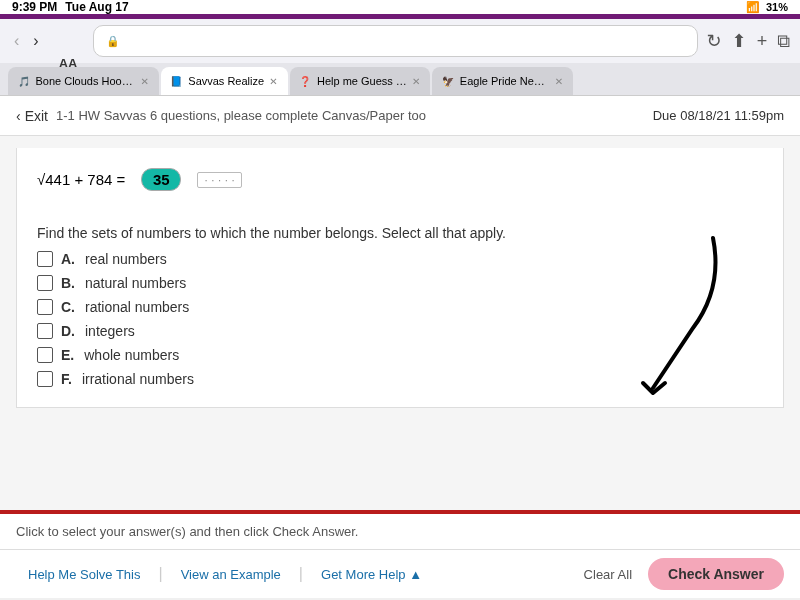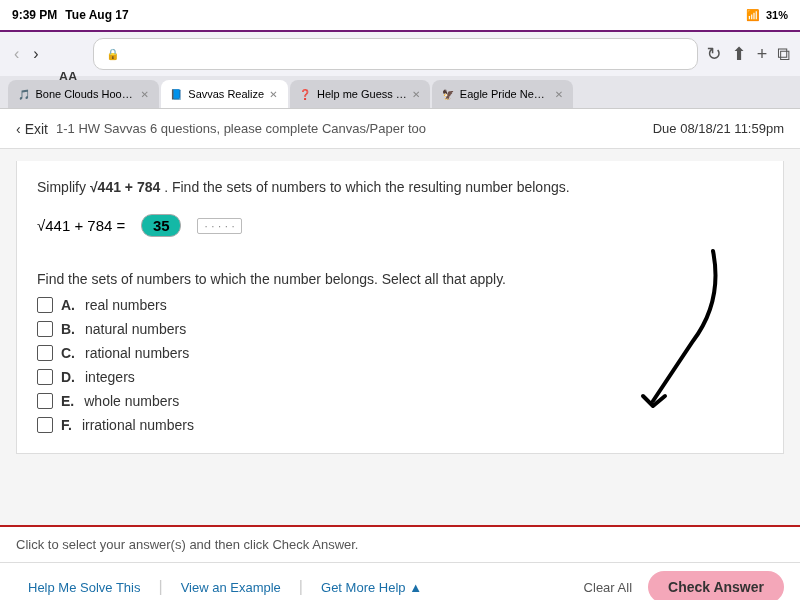--- a/index.html
+++ b/index.html
@@ -14,22 +14,22 @@
 
     
     .status-bar {
       background: white;
       display: flex;
       justify-content: space-between;
       align-items: center;
       padding: 4px 12px;
       font-size: 12px;
       font-weight: 600;
-      border-bottom: 2px solid #701a75;
-      height: 32px;
+      border-bottom: 5px solid #701a75;
+      height: 19px;
     }
     .status-bar-left { display: flex; gap: 8px; align-items: center; }
     .status-bar-right { display: flex; gap: 6px; align-items: center; font-size: 11px; }
 
     
     .browser-chrome {
       background: #f2f2f7;
       border-bottom: 1px solid #ccc;
     }
     .browser-toolbar {
@@ -236,21 +236,21 @@
       justify-content: center;
     }
     .checkbox-label-letter {
       font-weight: 600;
       margin-right: 2px;
     }
 
     
     .instruction-bar {
       background: white;
-      border-top: 2px solid #b91c1c;
+      border-top: 4px solid #b91c1c;
       padding: 10px 16px;
       font-size: 13px;
       color: #555;
     }
 
     
     .action-bar {
       background: white;
       border-top: 1px solid #ddd;
       display: flex;
@@ -383,23 +383,20 @@
     <span class="page-title-text">1-1 HW Savvas 6 questions, please complete Canvas/Paper too</span>
   </div>
   <span class="due-date">Due 08/18/21 11:59pm</span>
 </div>
 
 <div class="content-wrapper">
   <div class="scrollable-area">
 
 
     <div class="question-card relative-wrap">
-      <p class="question-text">
-        Simplify <strong>√441 + 784</strong> . Find the sets of numbers to which the resulting number belongs.
-      </p>
 
       <div class="math-expression">
         <span>√441 + 784 =</span>
         <span class="math-answer">35</span>
         <span class="math-dots">· · · · ·</span>
       </div>
 
       <p class="sets-text">Find the sets of numbers to which the number belongs. Select all that apply.</p>
 
       <ul class="checkbox-list">

